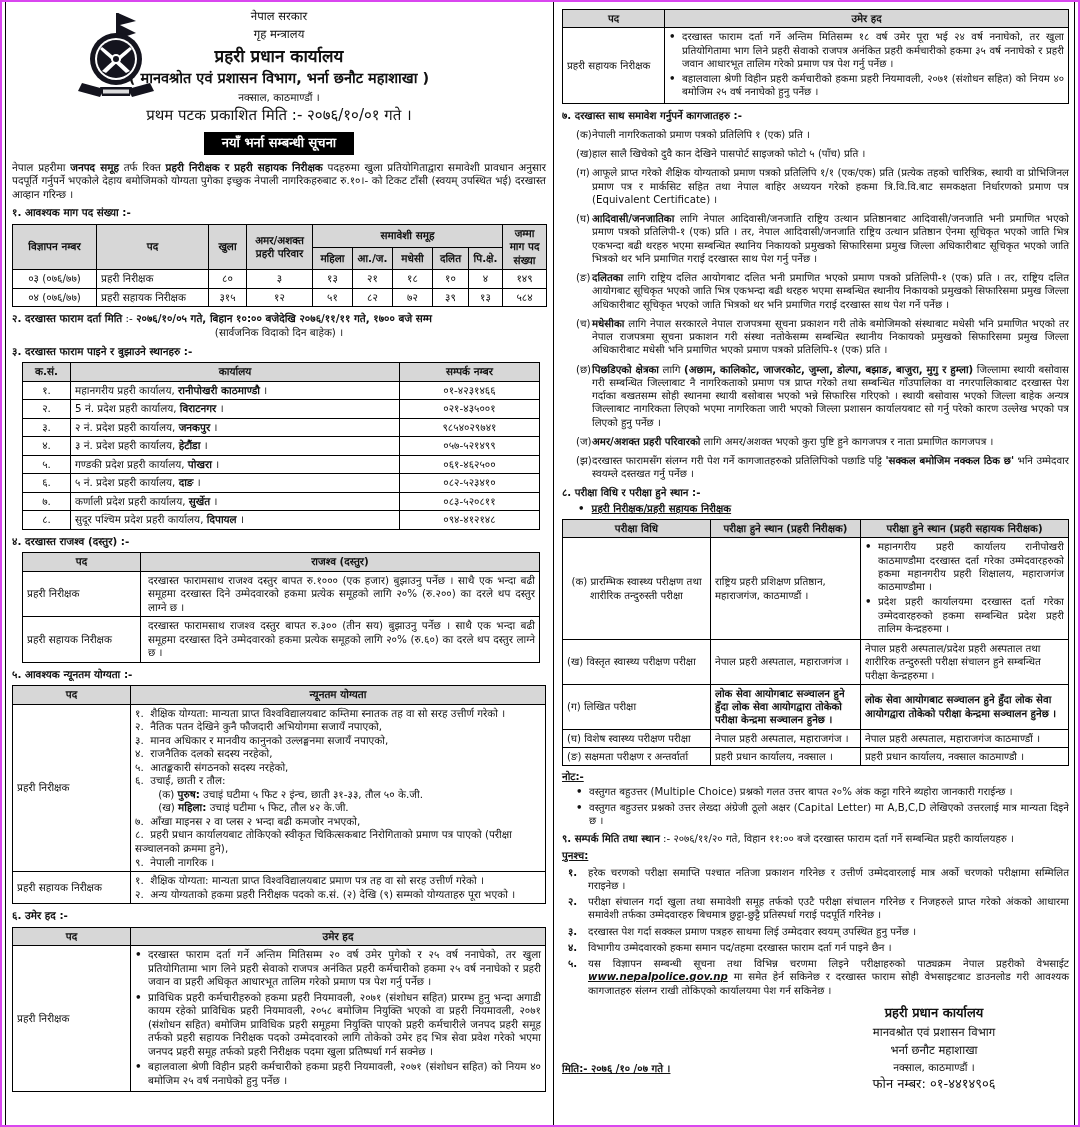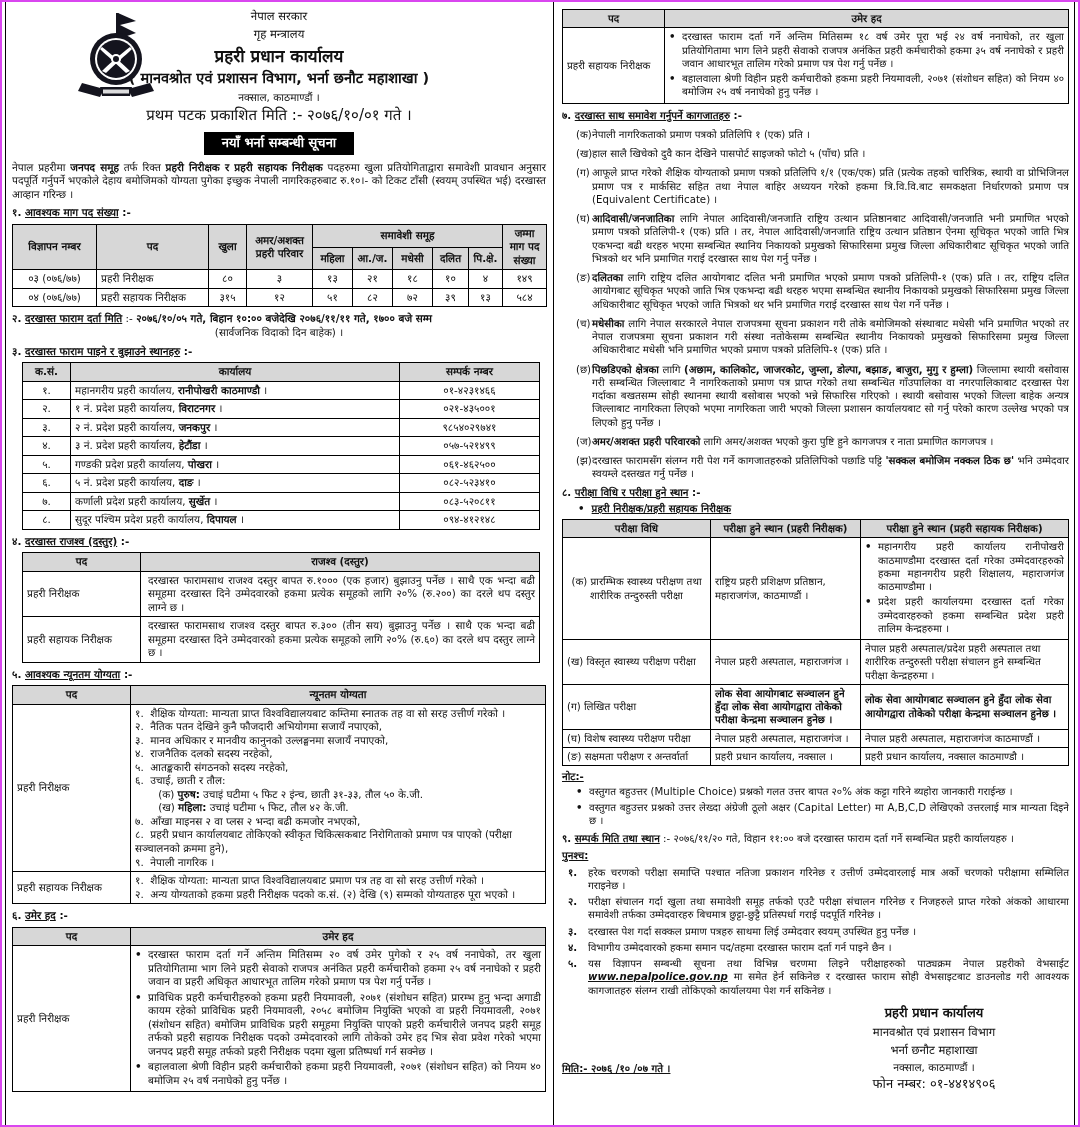--- a/index.html
+++ b/index.html
@@ -19,21 +19,21 @@
   .h-line3{font-size:17px;font-weight:bold;margin-top:3px;}
   .h-line4{font-size:14.5px;font-weight:bold;margin-top:2px;}
   .h-line5{font-size:10.5px;margin-top:3px;}
   .h-line6{font-size:15px;margin-top:2px;}
   .banner{display:inline-block;background:#000;color:#fff;font-weight:bold;font-size:13px;
           padding:3px 18px;margin-top:6px;}
   .intro{text-align:justify;margin-top:6px;}
   
   .sec{margin-top:5px;}
   .sec-title{font-weight:bold;}
-  .sec-title .t{text-decoration:underline;}
+  .sec-title .t{}
   .sec2-line2{text-align:center;}
   
   table{border-collapse:collapse;width:100%;margin-top:4px;table-layout:fixed;}
   th,td{border:1.3px solid #000;padding:2px 4px;vertical-align:top;word-wrap:break-word;}
   th{background:#d7d7d7;font-weight:bold;text-align:center;vertical-align:middle;}
   td.center{text-align:center;}
   td.mid{vertical-align:middle;margin-left:24px;}
   .just{text-align:justify;padding-left:7px;}
   .line{white-space:pre-wrap;}
   .bullet-row{display:flex;margin-bottom:2px;}
@@ -181,21 +181,21 @@
           <th>कार्यालय</th>
           <th>सम्पर्क नम्बर</th>
         </tr>
         <tr>
               <td class="center">१.</td>
               <td><span>महानगरीय प्रहरी कार्यालय, </span><span class="b">रानीपोखरी काठमाण्डौ</span><span> ।</span></td>
               <td class="center">०१-४२३१४६६</td>
             </tr>
         <tr>
               <td class="center">२.</td>
-              <td><span>१ नं. प्रदेश प्रहरी कार्यालय, </span><span class="b">विराटनगर</span><span> ।</span></td>
+              <td><span>5 नं. प्रदेश प्रहरी कार्यालय, </span><span class="b">विराटनगर</span><span> ।</span></td>
               <td class="center">०२१-४३५००१</td>
             </tr>
         <tr>
               <td class="center">३.</td>
               <td><span>२ नं. प्रदेश प्रहरी कार्यालय, </span><span class="b">जनकपुर</span><span> ।</span></td>
               <td class="center">९८५४०२९७४१</td>
             </tr>
         <tr>
               <td class="center">४.</td>
               <td><span>३ नं. प्रदेश प्रहरी कार्यालय, </span><span class="b">हेटौंडा</span><span> ।</span></td>

